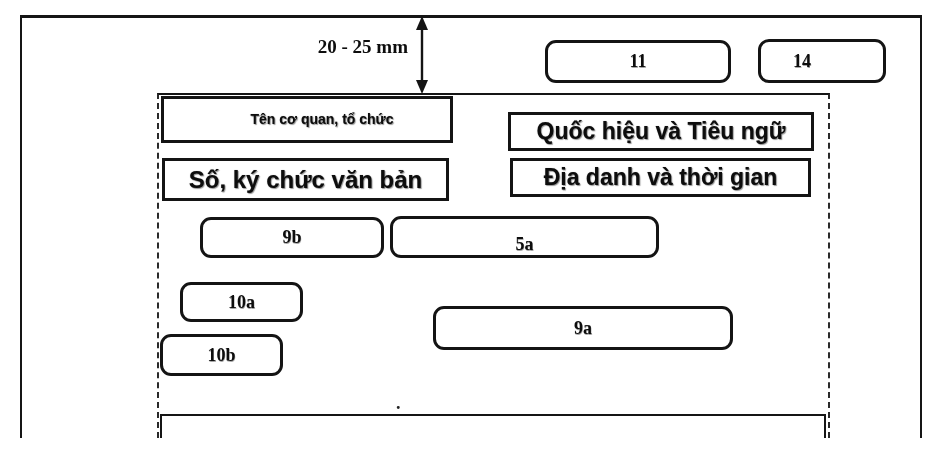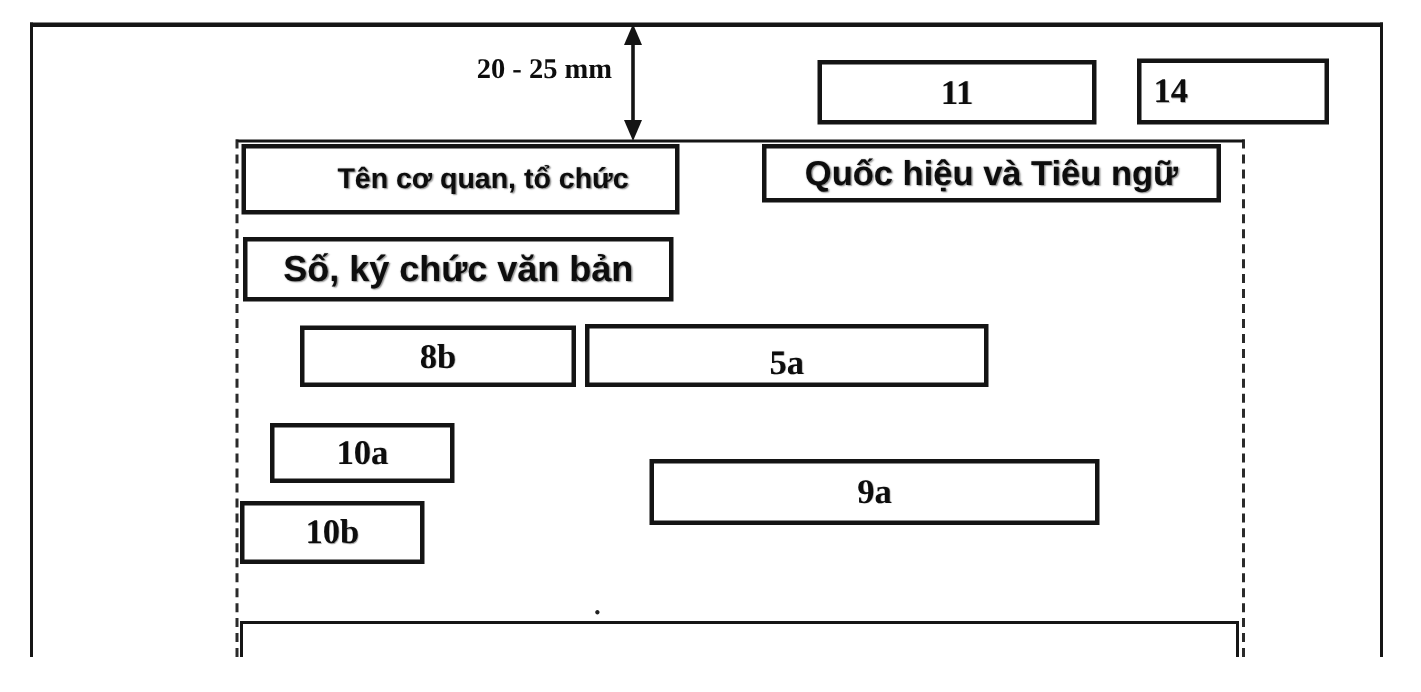--- a/index.html
+++ b/index.html
@@ -39,29 +39,30 @@
   }
   .label-sans {
     font-family: "Liberation Sans", sans-serif;
     font-weight: bold;
     text-shadow: 1px 1px 1px rgba(0,0,0,0.40), 0 0 1px rgba(0,0,0,0.35);
     white-space: nowrap;
   }
   .num-serif {
     font-family: "Liberation Serif", serif;
     font-weight: bold;
-    font-size: 23px;
+    font-size: 18px;
     text-shadow: 0.5px 0.5px 0.5px rgba(0,0,0,0.35);
+    border-radius: 11px;
   }
-  .agency-box  { left: 161px; top: 96px;  width: 292px; height: 47px; font-size: 19px; line-height: 21px; flex-direction: column; padding-left: 30px; }
-  .motto-box   { left: 508px; top: 96px;  width: 306px; height: 39px; font-size: 23px; }
+  .agency-box  { left: 161px; top: 96px;  width: 292px; height: 47px; font-size: 14px; line-height: 21px; flex-direction: column; padding-left: 30px; }
+  .motto-box   { left: 508px; top: 112px;  width: 306px; height: 39px; font-size: 23px; }
   .number-box  { left: 162px; top: 158px; width: 287px; height: 43px; font-size: 24px; }
   .place-box   { left: 510px; top: 158px; width: 301px; height: 39px; font-size: 23px; }
   .box-11  { left: 545px; top: 40px;  width: 186px; height: 43px; }
-  .box-14  { left: 758px; top: 39px;  width: 128px; height: 44px; justify-content: flex-start; padding-left: 8px; }
+  .box-14  { left: 758px; top: 39px;  width: 128px; height: 44px; justify-content: flex-start; padding-left: 32px; }
   .box-5b  { left: 200px; top: 217px; width: 184px; height: 41px; }
   .box-5a  { left: 390px; top: 216px; width: 269px; height: 42px; align-items: flex-end; }
   .box-9a  { left: 433px; top: 273px; width: 300px; height: 44px; margin-top: 33px; }
   .box-10a { left: 160px; top: 282px; width: 123px; height: 40px; margin-left: 20px; }
   .box-10b { left: 160px; top: 334px; width: 123px; height: 42px; }
   .bottom-box {
     left: 160px; top: 414px; width: 666px; height: 24px;
     border: 2px solid #151515; border-bottom: none;
   }
   .margin-label {
@@ -111,23 +112,26 @@
   </div>
 
   <div class="box motto-box label-sans">
     <span>Quốc hiệu và Tiêu ngữ</span>
   </div>
 
   <div class="box number-box label-sans">
     <span>Số, ký chức văn bản</span>
   </div>
 
+  <div class="box place-box label-sans">
+    <span>Địa danh và thời gian</span>
+  </div>
 
   <div class="box box-5b num-serif">
-    <span>8b</span>
+    <span>9b</span>
   </div>
   <div class="box box-5a num-serif">
     <span>5a</span>
   </div>
   <div class="box box-9a num-serif">
     <span>9a</span>
   </div>
   <div class="box box-10a num-serif">
     <span>10a</span>
   </div>

